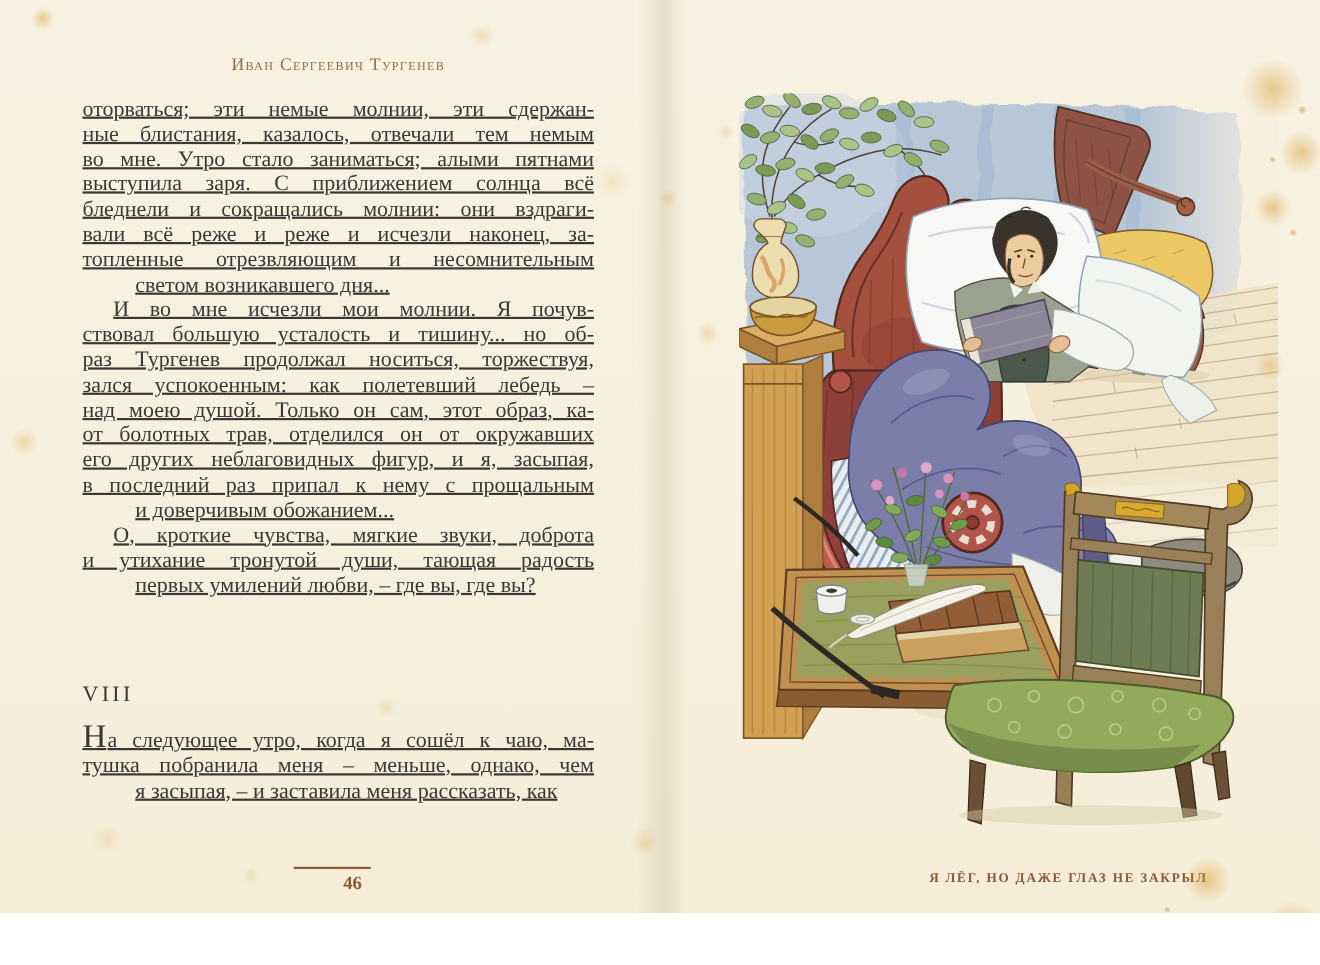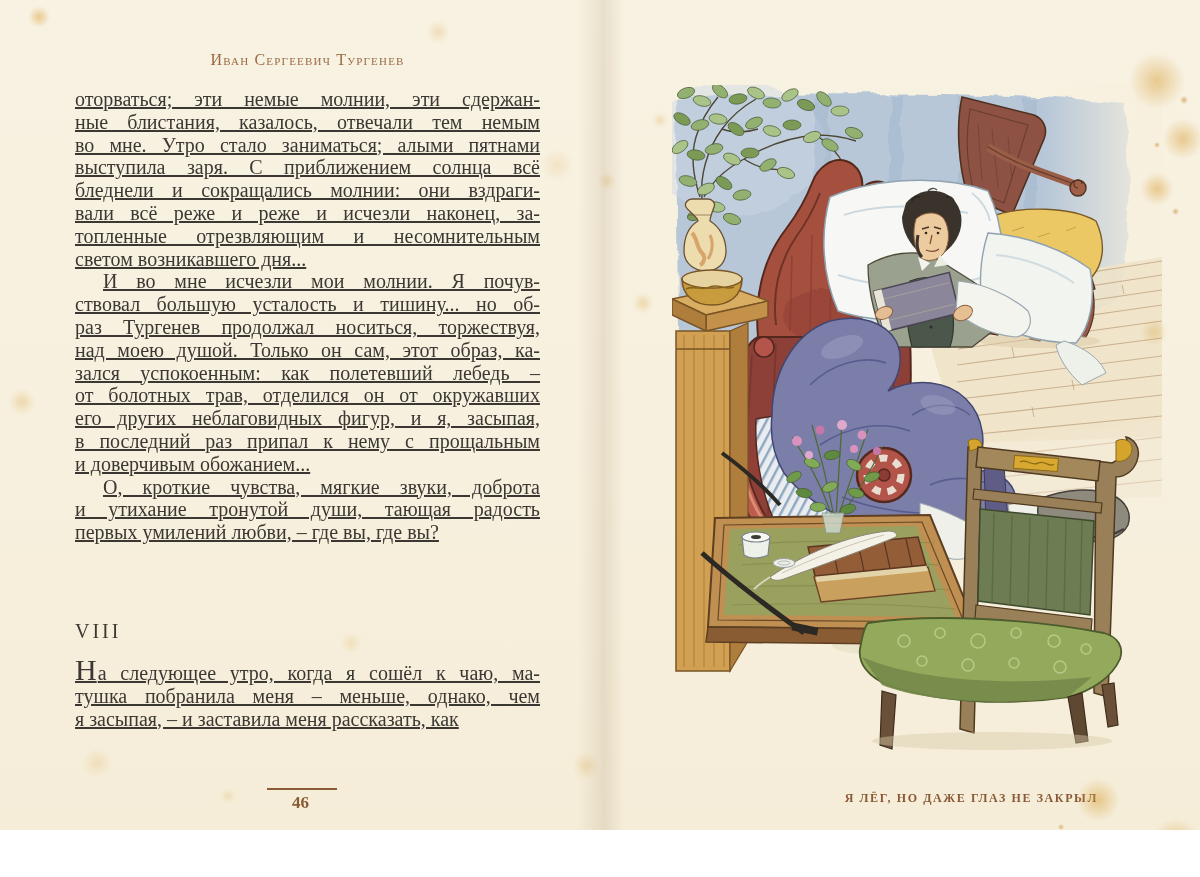--- a/index.html
+++ b/index.html
@@ -6,27 +6,27 @@
   body{font-family:"Liberation Serif","DejaVu Serif",serif;}
   .spread{position:relative;width:1200px;height:830px;overflow:hidden;
           background:linear-gradient(180deg,#f8f2e2 0%,#f7f0de 55%,#f5edd8 100%);}
   
   .running-header{position:absolute;left:75px;top:51px;width:465px;text-align:center;
     font-variant:small-caps;font-size:16px;letter-spacing:1.2px;color:#9b6a44;}
   .text-column{position:absolute;left:75px;top:88px;width:465px;color:#3b3833;
     font-size:20px;}
   .para{margin:0;text-decoration:underline;}
   .line{line-height:22.8px;text-align:justify;text-align-last:justify;}
-  .line.last{text-align-last:left;}
+  .line.last{text-align-last:left;margin-left:48px;}
   .line.indent{padding-left:28px;}
   .dropcap{font-size:30px;line-height:0;margin-right:1px;}
   .chapter-heading{margin:75px 0 19px 0;font-size:20px;
     letter-spacing:3px;line-height:24px;color:#3b3833;}
   .footer-rule{position:absolute;left:267px;top:788px;width:70px;height:2px;background:#8a5c36;}
-  .page-number{position:absolute;left:68px;top:793px;width:465px;text-align:center;
+  .page-number{position:absolute;left:88px;top:793px;width:465px;text-align:center;
     font-weight:bold;font-size:17px;color:#8a5c36;}
   
   .illustration{position:absolute;left:672px;top:85px;}
   .caption{position:absolute;left:632px;top:791px;width:466px;text-align:right;
     font-weight:700;font-size:12px;letter-spacing:1.6px;color:#8a5a38;}
   
   .gutter{position:absolute;left:578px;top:0;width:46px;height:877px;
     background:linear-gradient(90deg,rgba(130,100,60,0) 0%,rgba(130,100,60,.10) 45%,
       rgba(130,100,60,.14) 55%,rgba(130,100,60,0) 100%);}
   .fox{position:absolute;border-radius:50%;pointer-events:none;
@@ -50,22 +50,22 @@
           <div class="line">выступила заря. С приближением солнца всё</div>
           <div class="line">бледнели и сокращались молнии: они вздраги-</div>
           <div class="line">вали всё реже и реже и исчезли наконец, за-</div>
           <div class="line">топленные отрезвляющим и несомнительным</div>
           <div class="line last">светом возникавшего дня...</div>
         </div>
         <div class="para">
           <div class="line indent">И во мне исчезли мои молнии. Я почув-</div>
           <div class="line">ствовал большую усталость и тишину... но об-</div>
           <div class="line">раз Тургенев продолжал носиться, торжествуя,</div>
+          <div class="line">зался успокоенным: как полетевший лебедь –</div>
           <div class="line">над моею душой. Только он сам, этот образ, ка-</div>
-          <div class="line">зался успокоенным: как полетевший лебедь –</div>
           <div class="line">от болотных трав, отделился он от окружавших</div>
           <div class="line">его других неблаговидных фигур, и я, засыпая,</div>
           <div class="line">в последний раз припал к нему с прощальным</div>
           <div class="line last">и доверчивым обожанием...</div>
         </div>
         <div class="para">
           <div class="line indent">О, кроткие чувства, мягкие звуки, доброта</div>
           <div class="line">и утихание тронутой души, тающая радость</div>
           <div class="line last">первых умилений любви, – где вы, где вы?</div>
         </div>

